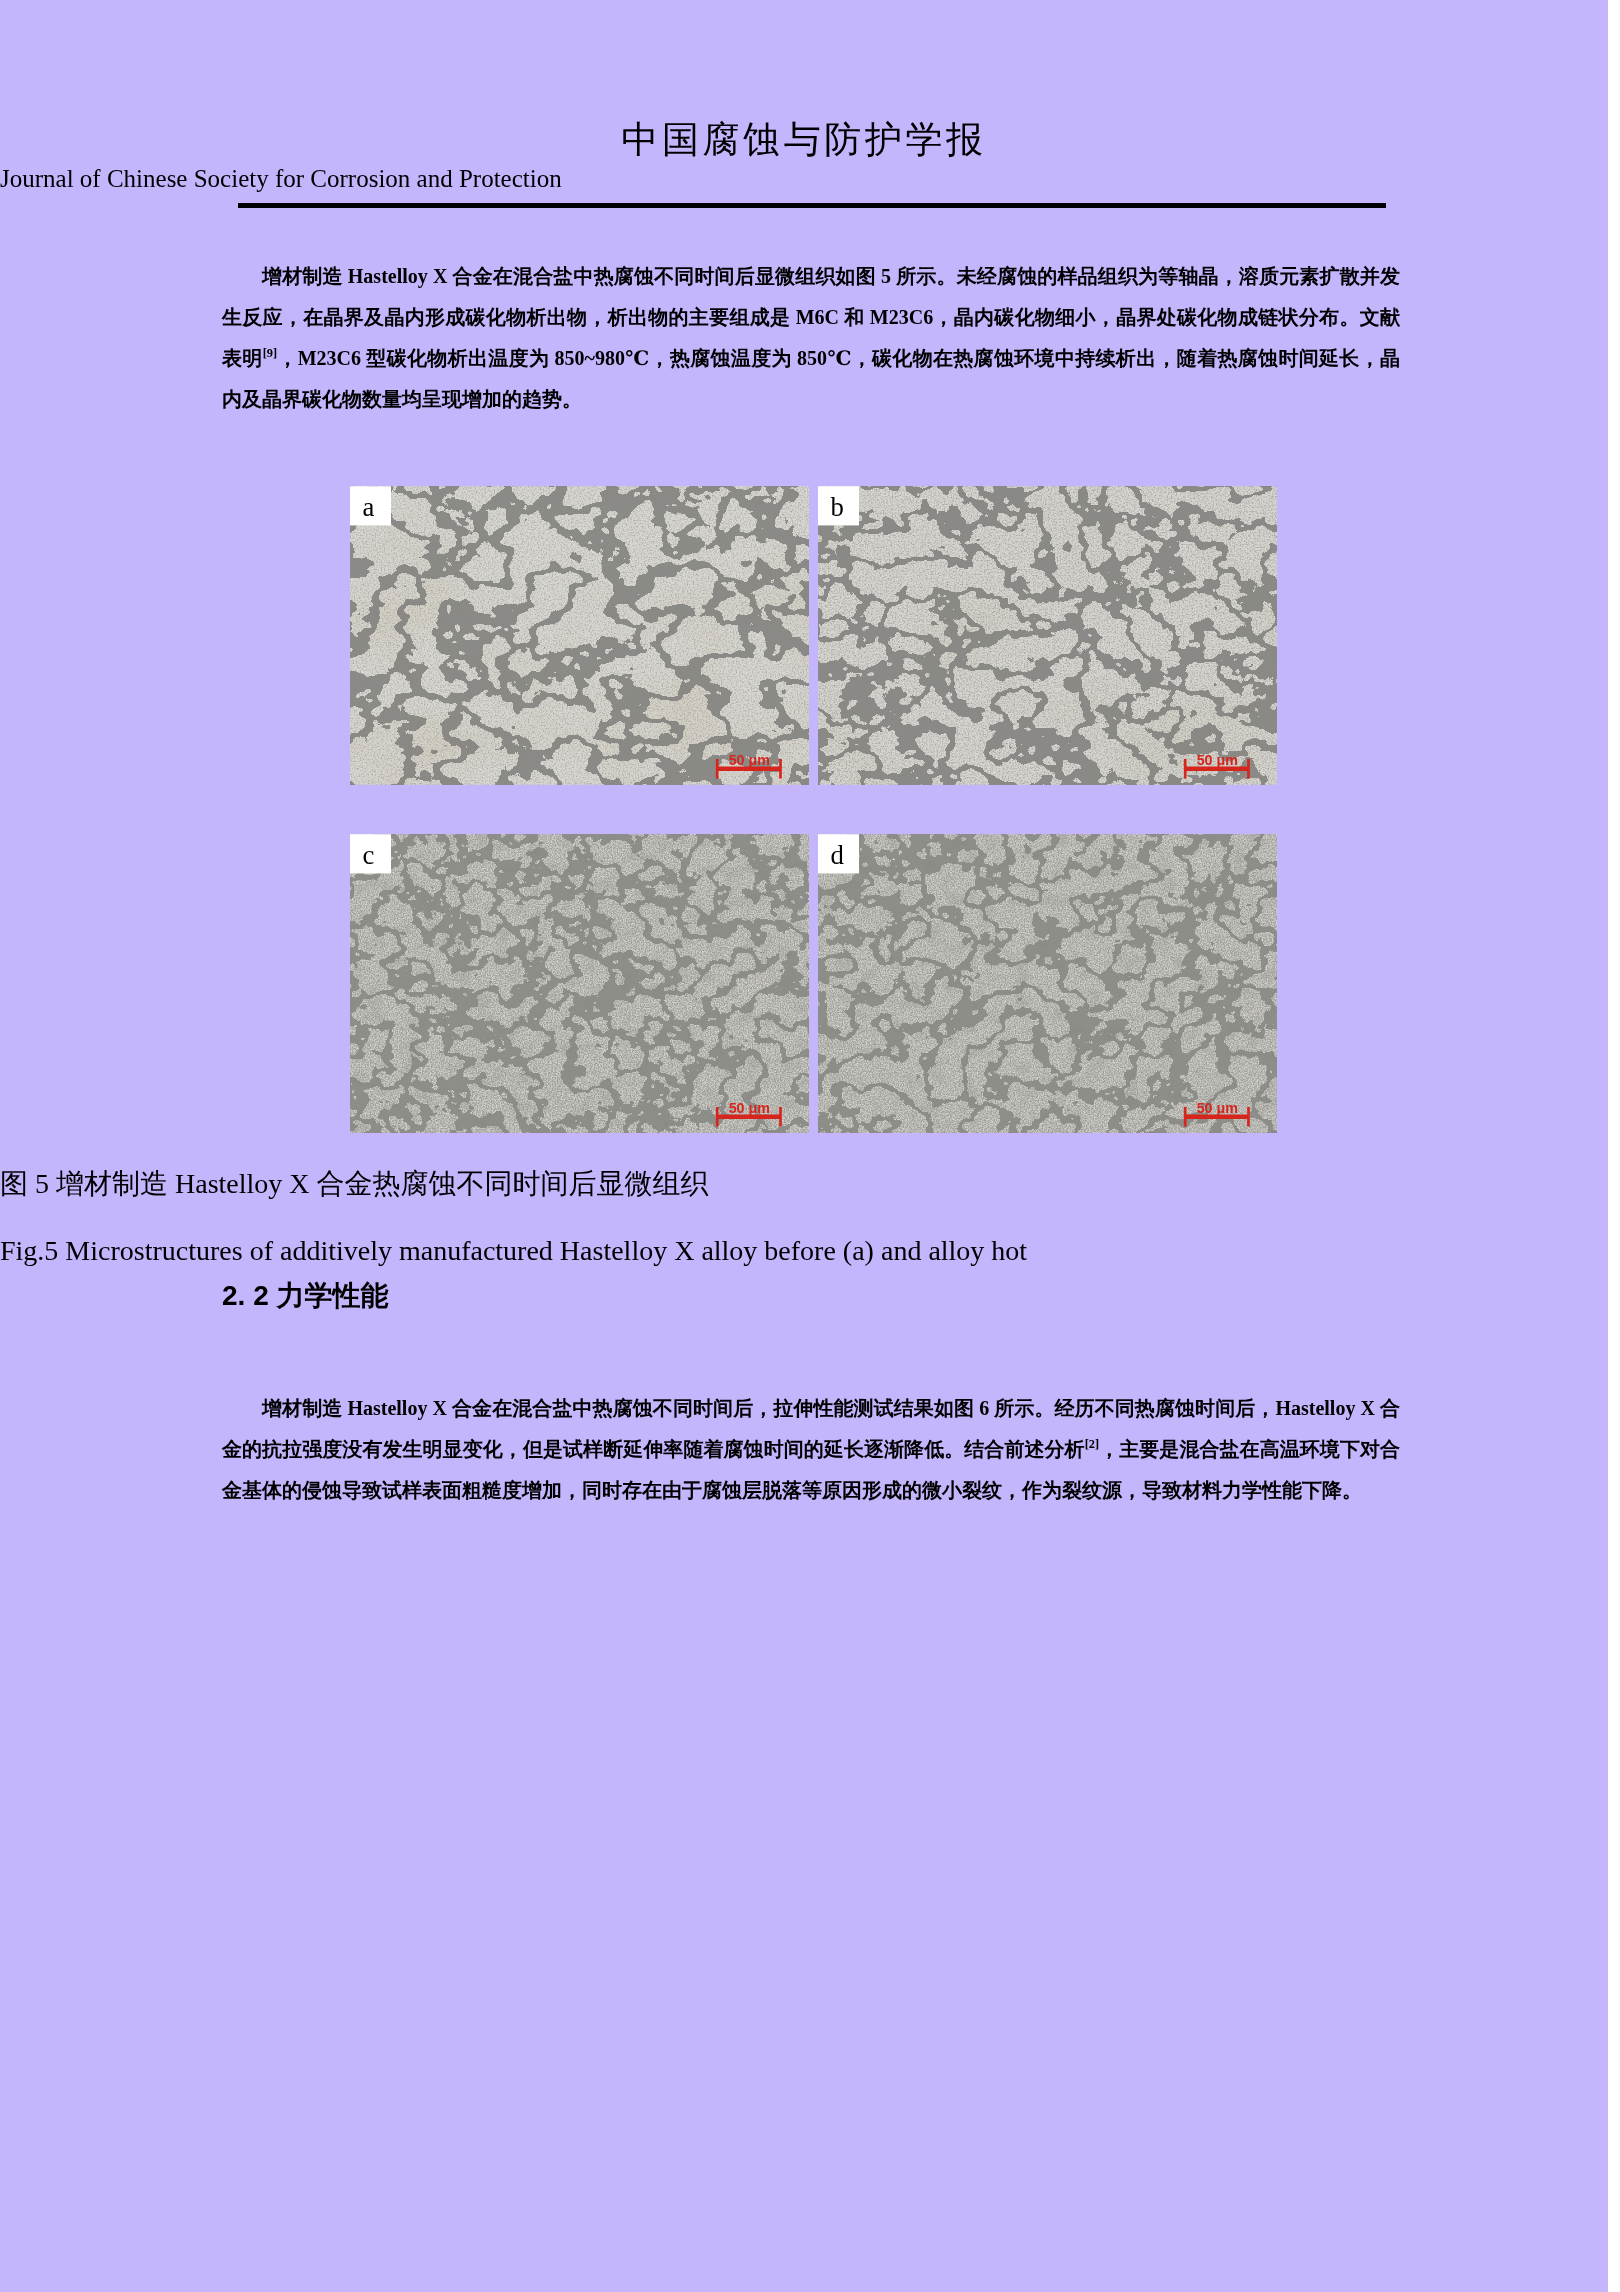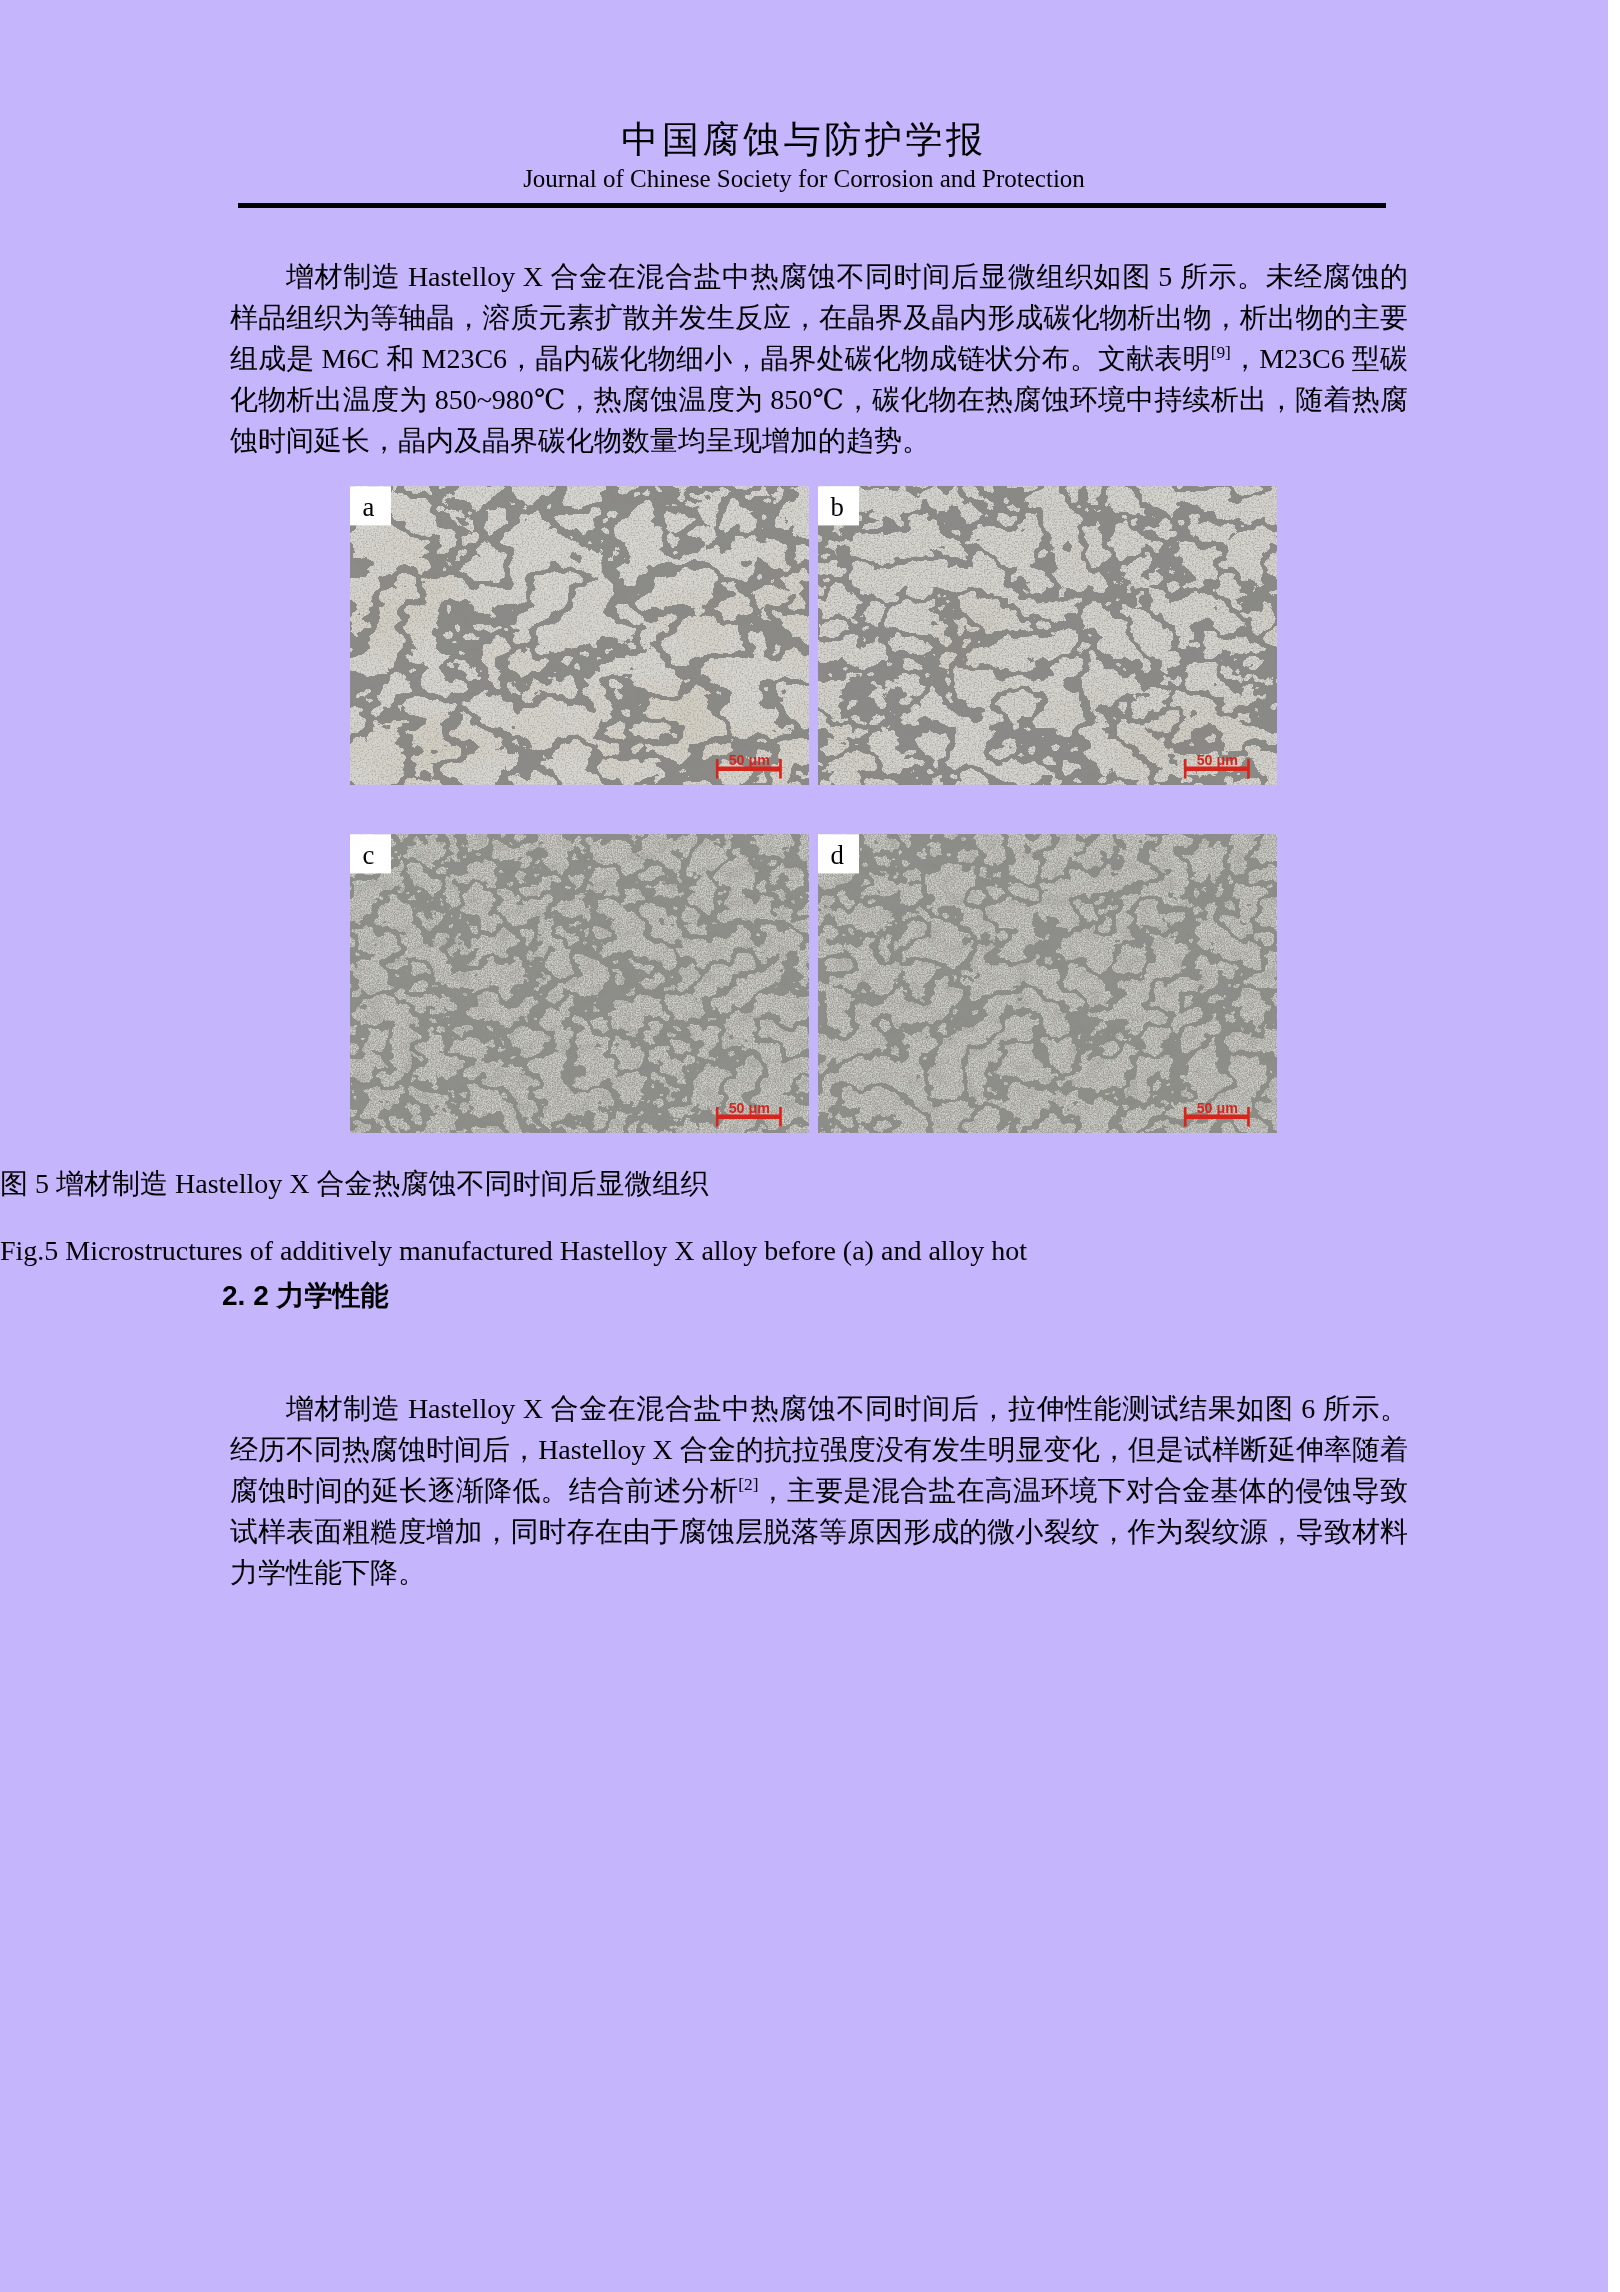--- a/index.html
+++ b/index.html
@@ -11,29 +11,29 @@
     color:#000;
     font-family:"Liberation Serif","DejaVu Serif",serif;
     overflow:hidden;
   }
   .title-cn{
     position:absolute;top:118px;left:0;width:100%;
     text-align:center;font-size:37px;line-height:1.2;letter-spacing:3.6px;
   }
   .title-en{
     position:absolute;top:164px;left:0;width:100%;
-    text-align:center;font-size:25px;line-height:1.2;
+    font-size:25px;line-height:1.2;
   }
   .rule{
     position:absolute;top:203px;left:238px;width:1148px;height:4.5px;
     background:#000;
   }
   .bodytext{
-    position:absolute;left:230px;width:1178px;
-    font-size:28px;line-height:41px;text-align:justify;
+    position:absolute;left:222px;width:1178px;
+    font-size:20px;line-height:41px;text-align:justify;font-weight:bold;
   }
   .bodytext p{margin:0;text-indent:2em;}
   #para1{top:256px;}
   #para23{top:1388px;}
   sup.ref{font-size:0.62em;vertical-align:super;line-height:0;}
   .figure-grid{
     position:absolute;top:486px;left:350px;
     display:grid;grid-template-columns:459px 459px;
     column-gap:9px;row-gap:49px;
   }

